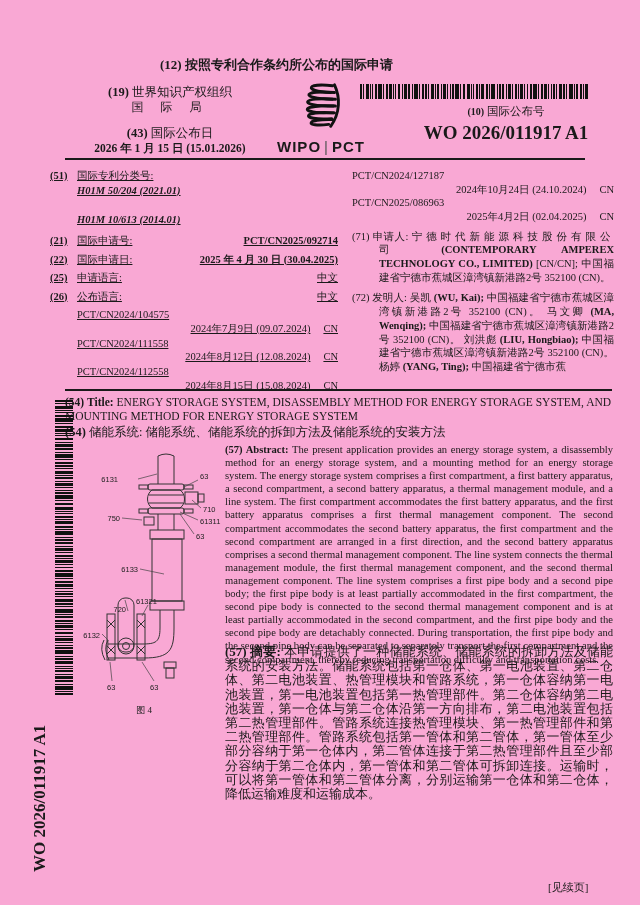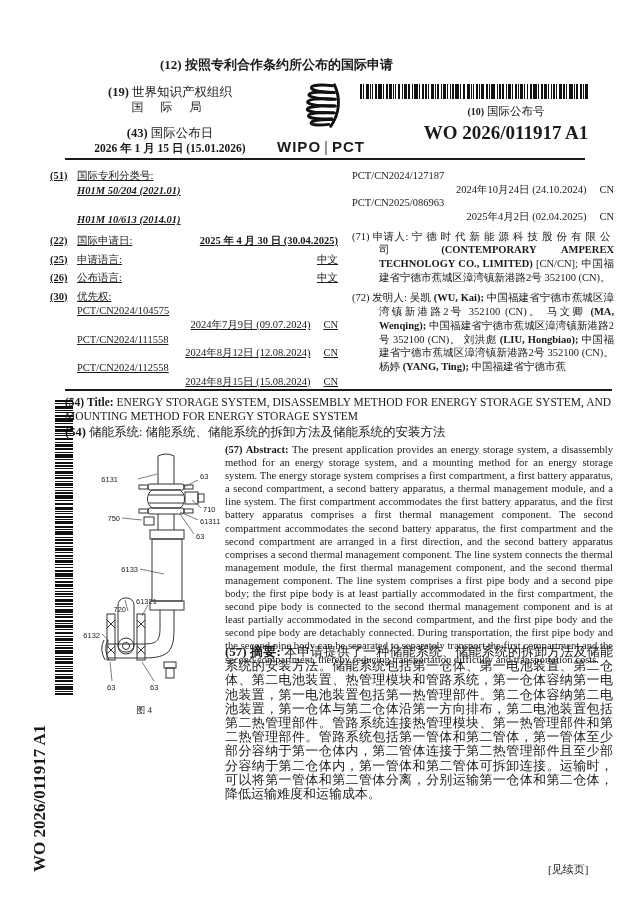--- a/index.html
+++ b/index.html
@@ -1,17 +1,17 @@
 <!DOCTYPE html>
 <html><head>
 <meta charset="utf-8">
 <style>
   html,body{margin:0;padding:0;background:#e8e8e8;}
   .page{
-    position:relative;width:640px;height:905px;background:#ffffff;
+    position:relative;width:640px;height:905px;background:#f9a8d4;
     font-family:"Liberation Serif","DejaVu Serif",serif;color:#1a1a1a;
     overflow:hidden;margin:0 auto;
   }
   .abs{position:absolute;}
   b,.b{font-weight:bold;}
   
   .kind-line{left:160px;top:56px;width:330px;font-size:13px;font-weight:bold;}
   .org-block{left:70px;top:84px;width:200px;text-align:center;font-size:12.5px;line-height:1.3;}
   .org-bureau{letter-spacing:7px;font-size:12px;}
   .pubdate-label{margin-top:9px;}
@@ -53,21 +53,21 @@
   .sidebar-pubnum{
     left:30px;top:872px;width:182px;height:22px;
     transform:rotate(-90deg);transform-origin:0 0;
     font-size:17px;font-weight:bold;white-space:nowrap;
   }
   
   .figure{left:80px;top:450px;}
   .figure svg{display:block;}
   .fig-lbl{font-size:7.5px;fill:#222;font-family:"Liberation Sans","DejaVu Sans",sans-serif;}
   .fig-cap{font-size:9px;fill:#222;}
-  .continuation{left:548px;top:862px;font-size:11px;}
+  .continuation{left:548px;top:880px;font-size:11px;}
 </style>
 </head>
 <body>
 
 <div class="page">
 
   <div class="abs kind-line">(12) 按照专利合作条约所公布的国际申请</div>
 
   <div class="abs org-block">
     <div><b>(19)</b> <span>世界知识产权组织</span></div>
@@ -177,37 +177,38 @@
   <div class="abs col col-left">
     <div class="field" style="margin-bottom:1px">
       <span class="code">(51)</span>
       <span>国际专利分类号:</span>
     </div>
     <div class="ipc-classes">
       <span>H01M 50/204 (2021.01)</span>
       <span>H01M 10/613 (2014.01)</span>
     </div>
     <div class="field">
+      <span class="code">(21)</span>
+      <span>国际申请号:</span>
+      <span class="value bv">PCT/CN2025/092714</span>
+    </div>
+    <div class="field">
       <span class="code">(22)</span>
       <span>国际申请日:</span>
       <span class="value bv">2025 年 4 月 30 日 (30.04.2025)</span>
     </div>
     <div class="field">
       <span class="code">(25)</span>
       <span>申请语言:</span>
       <span class="value">中文</span>
     </div>
     <div class="field">
       <span class="code">(26)</span>
       <span>公布语言:</span>
       <span class="value">中文</span>
-    </div>
-    <div class="field" style="margin-bottom:1px">
-      <span class="code">(30)</span>
-      <span>优先权:</span>
     </div>
     <div>
       <div class="prio-num">PCT/CN2024/104575</div>
       <div class="prio-date">
           <span>2024年7月9日 (09.07.2024)</span>
           <span>CN</span>
         </div>
     </div>
     <div>
       <div class="prio-num">PCT/CN2024/111558</div>

